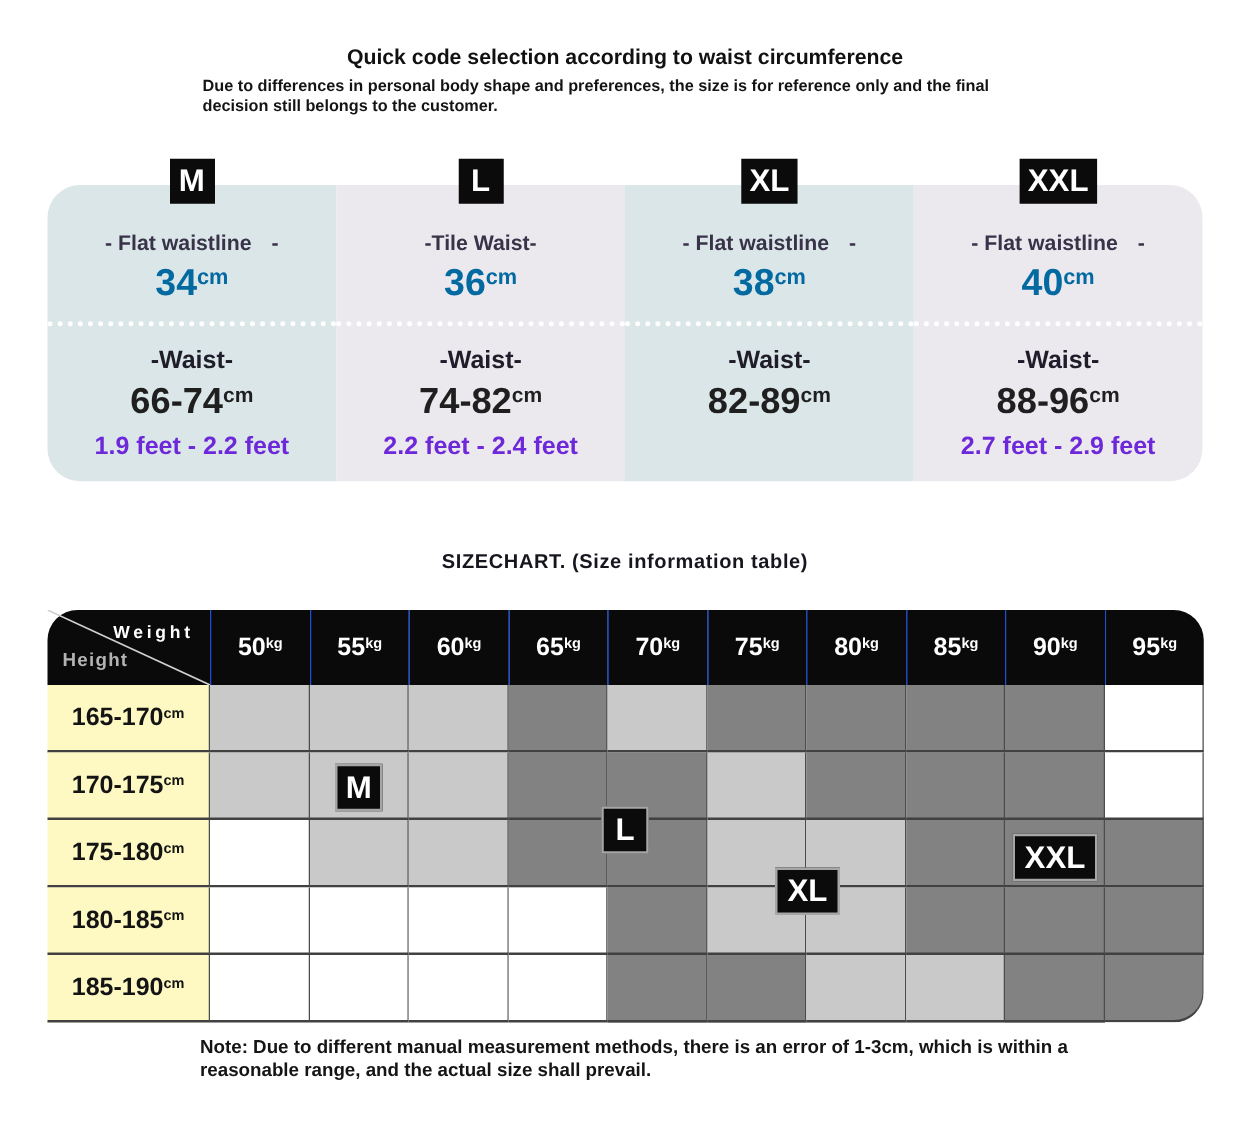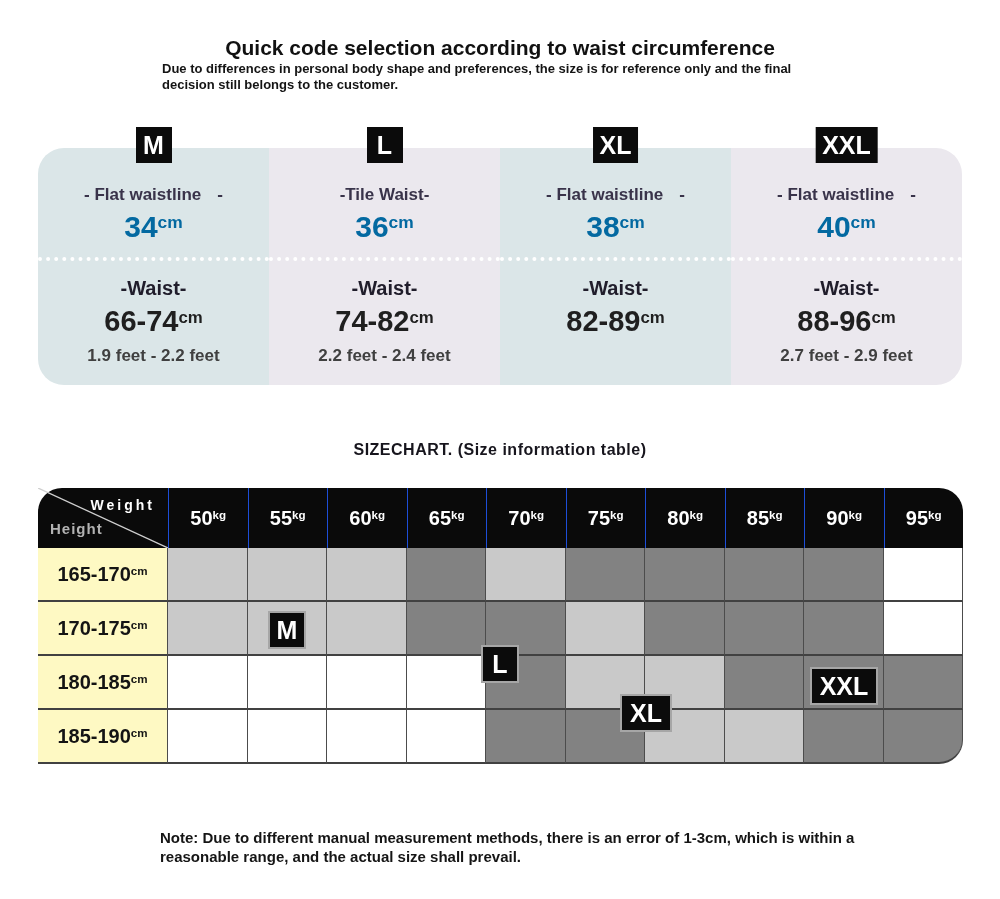--- a/index.html
+++ b/index.html
@@ -1,39 +1,39 @@
 <!DOCTYPE html>
 <html><head>
 <meta charset="utf-8">
 <style>
   html,body{margin:0;padding:0;background:#fff;}
   body{width:1000px;height:899px;position:relative;overflow:hidden;
        font-family:"Liberation Sans",sans-serif;font-weight:bold;color:#161616;}
-  .title{position:absolute;top:36px;left:0;width:100%;text-align:center;font-size:21px;color:#111;}
+  .title{position:absolute;top:36px;left:0;width:100%;text-align:center;font-size:17px;color:#111;}
   .subtitle{position:absolute;top:61px;left:162px;width:680px;font-size:13px;line-height:15.5px;color:#141414;}
   
   .panels{position:absolute;top:148px;left:38px;width:924px;height:237px;display:flex;}
   .panel{width:231px;position:relative;display:flex;flex-direction:column;box-sizing:border-box;}
   .panel.theme-teal{background:#dbe6e8;}
   .panel.theme-lavender{background:#ebe8ee;}
   .panel:first-child{border-radius:26px 0 0 26px;}
   .panel:last-child{border-radius:0 26px 26px 0;}
   .panel-badge{position:absolute;top:-21px;left:50%;transform:translateX(-50%);
        background:#0b0b0b;color:#fff;font-size:25px;line-height:36px;height:36px;
        min-width:22px;padding:0 7px;text-align:center;}
   .panel-top{height:113px;box-sizing:border-box;border-bottom:4px dotted #fff;
        padding-top:37px;text-align:center;}
   .fit-line{font-size:17px;color:#39334a;}
   .fit-dash{display:inline-block;margin-left:16px;}
   .fit-dash:empty{display:none;}
   .big-val{font-size:30px;color:#0369a1;margin-top:5px;}
   .panel-bottom{padding-top:16px;text-align:center;}
   .waist-label{font-size:20px;color:#201d2b;}
   .big-val2{font-size:29px;color:#1f1f1f;margin-top:5px;}
-  .feet{font-size:17px;color:#404040;margin-top:8px;}
+  .feet{font-size:20px;color:#6d28d9;margin-top:8px;}
   .sup{font-size:0.58em;vertical-align:0.5em;}
   
   .chart-heading{position:absolute;top:441px;left:0;width:100%;text-align:center;
        font-size:16px;letter-spacing:0.5px;color:#17151d;}
   .table-wrap{position:absolute;top:488px;left:38px;width:925px;height:330px;}
   table{width:925px;table-layout:fixed;border-collapse:separate;border-spacing:0;}
   th,td{box-sizing:border-box;padding:0;}
   thead th{background:#0a0a0a;color:#fff;height:60px;font-size:20px;font-weight:bold;}
   thead th + th{border-left:1px solid #1d4ed8;}
   th.corner{width:130px;position:relative;border-top-left-radius:24px;margin-top:44px;}
@@ -159,20 +159,33 @@
           <td data-shade="light"></td>
           <td data-shade="dark"></td>
           <td data-shade="dark"></td>
           <td data-shade="light"></td>
           <td data-shade="dark"></td>
           <td data-shade="dark"></td>
           <td data-shade="dark"></td>
           <td data-shade="white"></td>
         </tr>
         <tr>
+          <th class="rowlabel"><span>175-180</span><span class="sup">cm</span></th>
+          <td data-shade="white"></td>
+          <td data-shade="light"></td>
+          <td data-shade="light"></td>
+          <td data-shade="dark"></td>
+          <td data-shade="dark"></td>
+          <td data-shade="light"></td>
+          <td data-shade="light"></td>
+          <td data-shade="dark"></td>
+          <td data-shade="dark"></td>
+          <td data-shade="dark"></td>
+        </tr>
+        <tr>
           <th class="rowlabel"><span>180-185</span><span class="sup">cm</span></th>
           <td data-shade="white"></td>
           <td data-shade="white"></td>
           <td data-shade="white"></td>
           <td data-shade="white"></td>
           <td data-shade="dark"></td>
           <td data-shade="light"></td>
           <td data-shade="light"></td>
           <td data-shade="dark"></td>
           <td data-shade="dark"></td>

